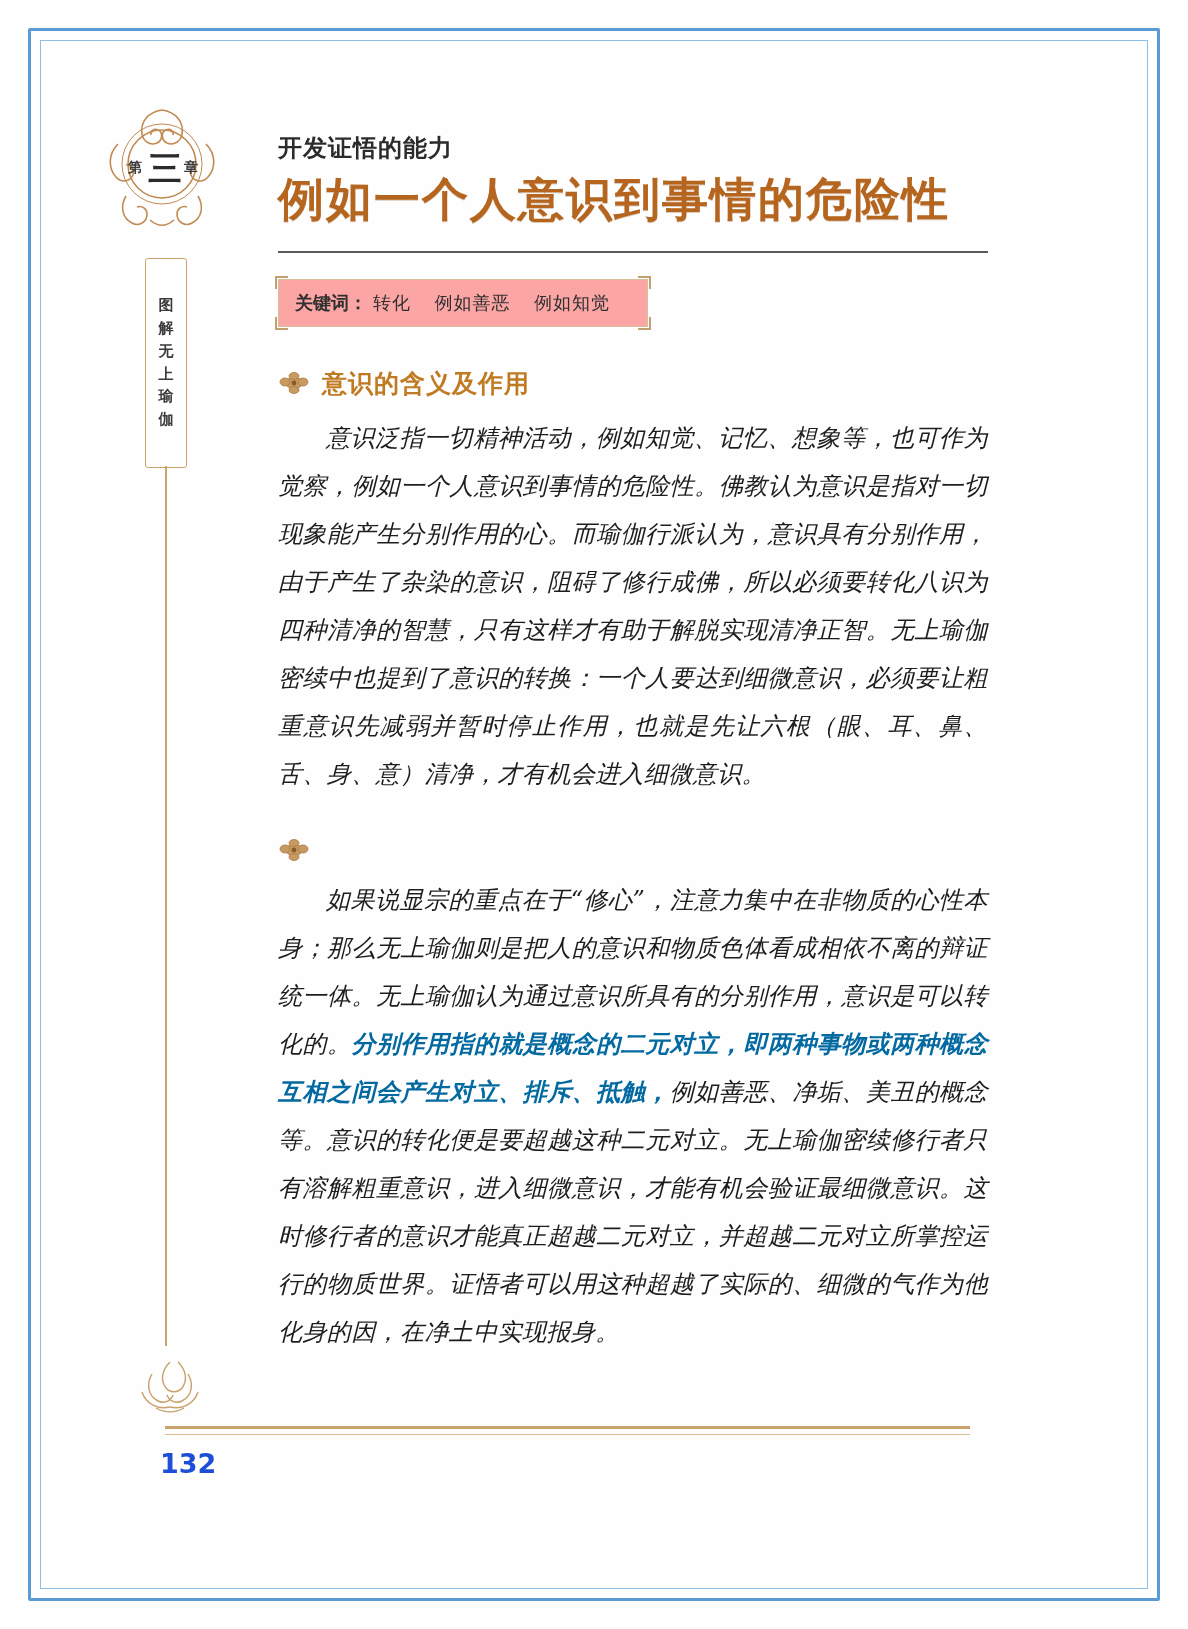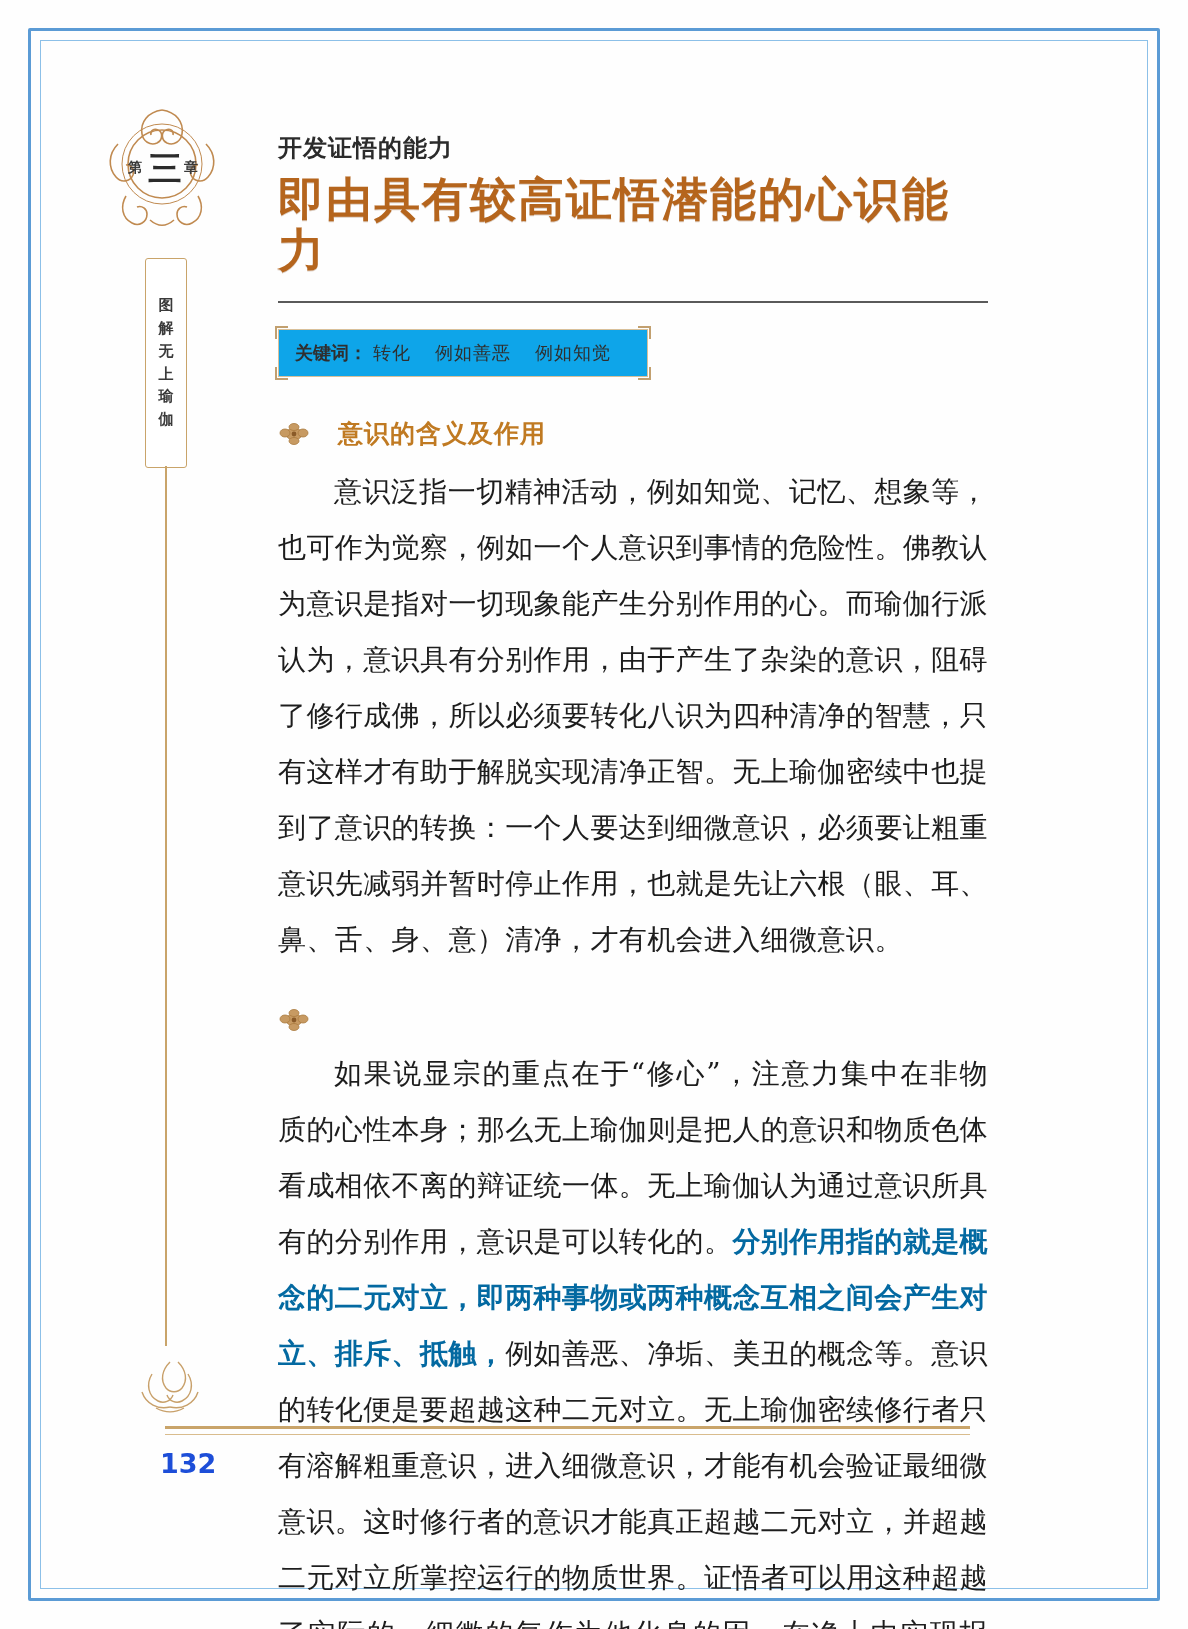--- a/index.html
+++ b/index.html
@@ -150,24 +150,24 @@
   }
 
   
   .keywords-wrap {
     margin-top: 26px;
     position: relative;
     width: 370px;
   }
   .keywords {
     position: relative;
-    background: #0ea5e9;
+    background: #fca5a5;
     border: 1px solid #d8c09a;
     padding: 11px 16px;
-    font-family: Liberation Sans, sans-serif;
+    font-family: Liberation Serif, serif;
     font-size: 18px;
     color: #2f2f2f;
     display: flex;
     align-items: baseline;
     gap: 6px;
   }
   .keywords .kw-label { font-weight: bold; }
   .keywords .kw-items { letter-spacing: 1px; }
   .keywords .kw-items span { margin-right: 18px; }
   .corner {
@@ -181,43 +181,44 @@
   .corner.bl { left: -4px; bottom: -4px; border-right: none; border-top: none; }
   .corner.br { right: -4px; bottom: -4px; border-left: none; border-top: none; }
 
   
   .section {
     margin-top: 40px;
   }
   .sec-head {
     display: flex;
     align-items: center;
-    gap: 28px;
+    gap: 12px;
   }
   .sec-bullet {
     width: 32px;
     height: 24px;
     flex: none;
   }
   .sec-title {
     font-family: "DejaVu Sans", sans-serif;
     font-size: 25px;
     font-weight: bold;
     color: #c07a22;
     letter-spacing: 1px;
   }
   .body-p {
     margin-top: 14px;
     font-family: "DejaVu Serif", serif;
-    font-size: 28px;
+    font-size: 24px;
     line-height: 2.0;
     color: #1d1d1d;
     text-align: justify;
     text-indent: 2em;
     letter-spacing: 0.4px;
+    font-style: italic;
   }
   .body-p + .body-p { margin-top: 2px; }
   .hl {
     color: #0369a1;
     font-family: "DejaVu Sans", sans-serif;
     font-weight: bold;
   }
 
   
   .page-number {
@@ -281,21 +282,21 @@
         <path d="M22 56 c9 5 19 5 28 0"></path>
       </g>
     </svg>
   </div>
 
   <div class="page-number">132</div>
 
   <div class="content">
 
     <div class="eyebrow">开发证悟的能力</div>
-    <div class="title">即由具有较高证悟潜能的心识能力</div>
+    <div class="title">例如一个人意识到事情的危险性</div>
 
 
     <div class="rule"></div>
 
     <div class="keywords-wrap">
       <div class="keywords">
         <span class="corner tl"></span>
         <span class="corner tr"></span>
         <span class="corner bl"></span>
         <span class="corner br"></span>

